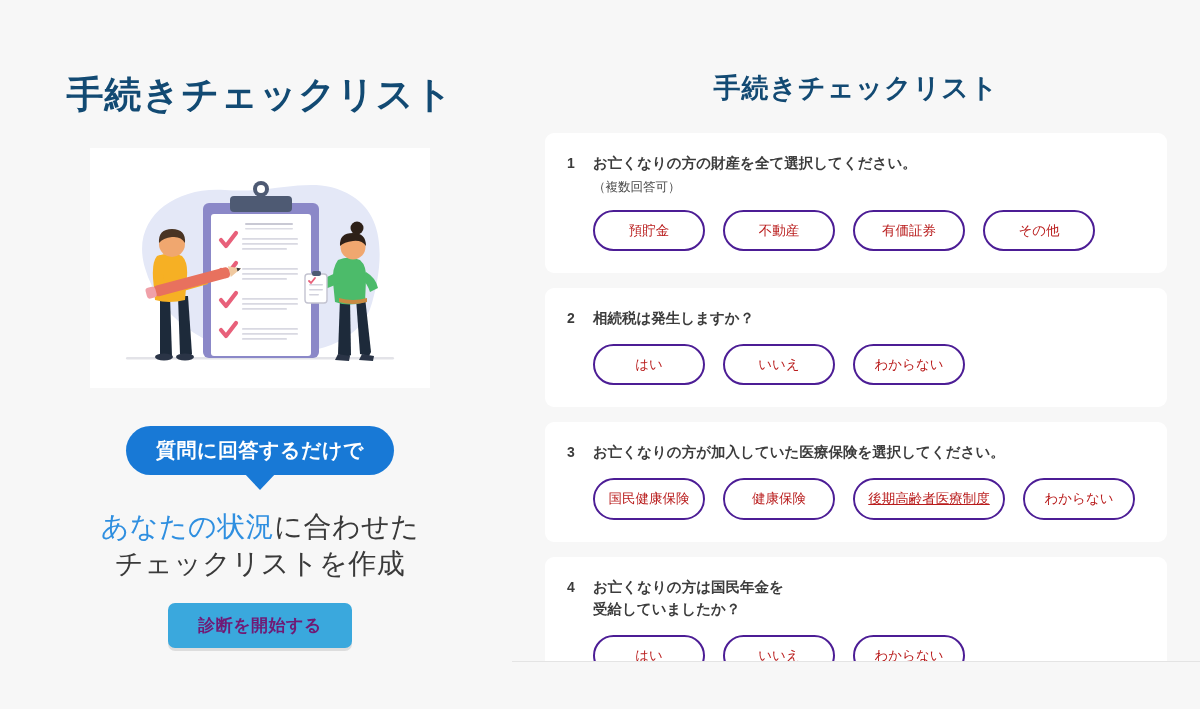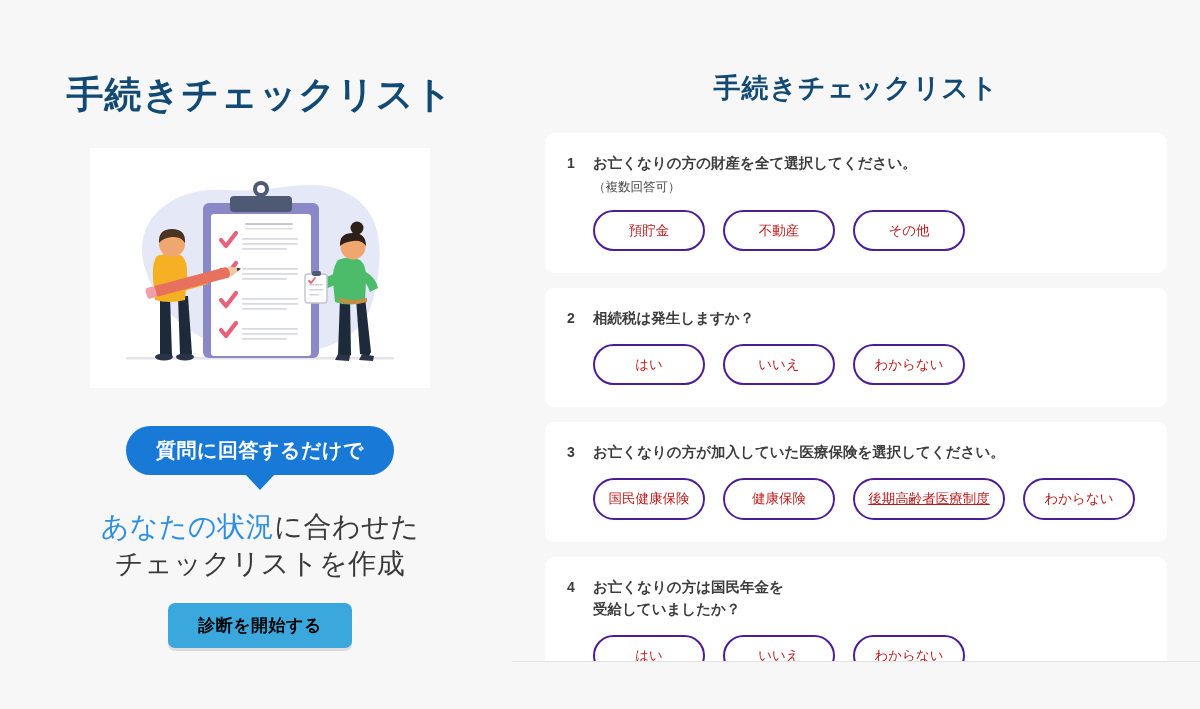--- a/index.html
+++ b/index.html
@@ -50,21 +50,21 @@
   .headline {
     margin-top:34px; text-align:center;
     font-size:28px; font-weight:normal; line-height:1.32;
     color:#3a3a3a; letter-spacing:.5px;
   }
   .headline .accent { color:#2f8fe0; }
 
   .cta {
     margin-top:20px;
     display:inline-block;
-    background:#3aa8dd; color:#000000;
+    background:#3aa8dd; color:#701a75;
     font-size:17px; font-weight:bold; letter-spacing:.5px;
     padding:11px 30px; border-radius:7px;
     border:none; cursor:pointer;
     box-shadow:0 3px 0 rgba(0,0,0,0.10);
   }
 
   
   .right-panel {
     position:absolute; left:512px; top:0; width:688px; height:662px;
     overflow:hidden;
@@ -221,20 +221,21 @@
     <div class="cards">
         <div class="card">
           <div class="q-head">
             <div class="q-num">1</div>
             <div class="q-text">お亡くなりの方の財産を全て選択してください。</div>
           </div>
           <div class="q-sub">（複数回答可）</div>
           <div class="options">
             <button class="pill">預貯金</button>
             <button class="pill">不動産</button>
+            <button class="pill">有価証券</button>
             <button class="pill">その他</button>
           </div>
         </div>
         <div class="card">
           <div class="q-head">
             <div class="q-num">2</div>
             <div class="q-text">相続税は発生しますか？</div>
           </div>
           <div class="options">
             <button class="pill">はい</button>

